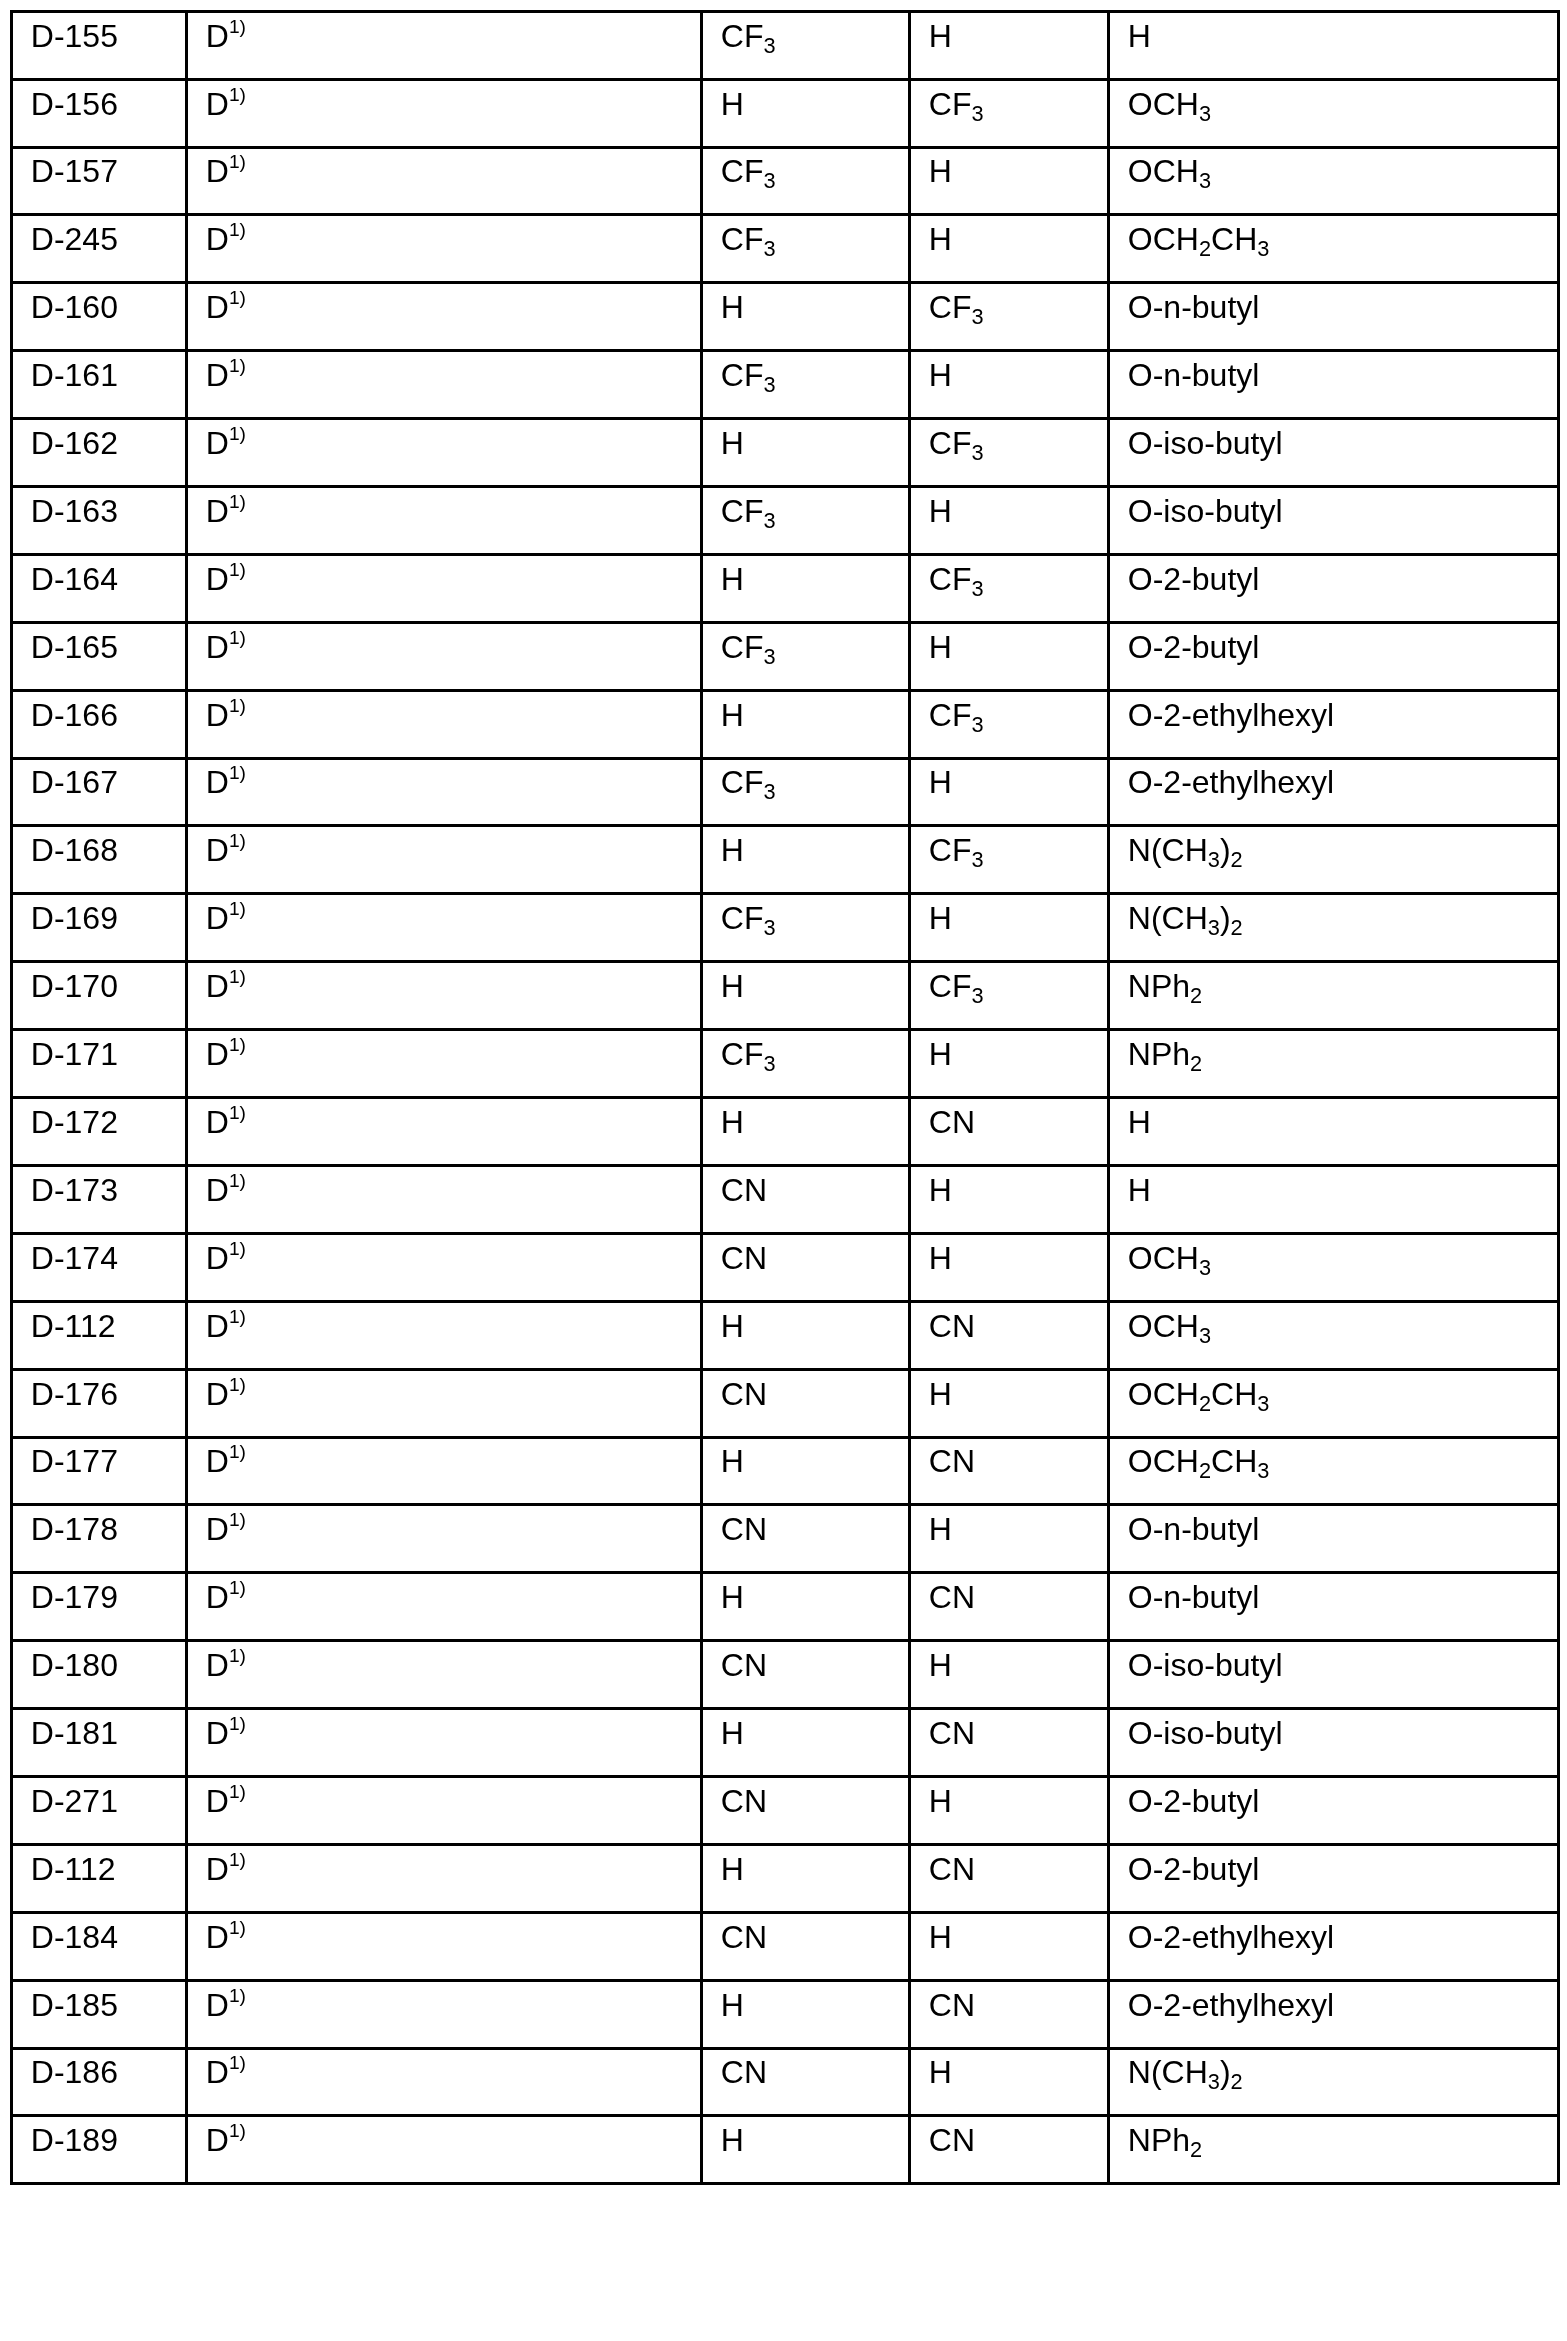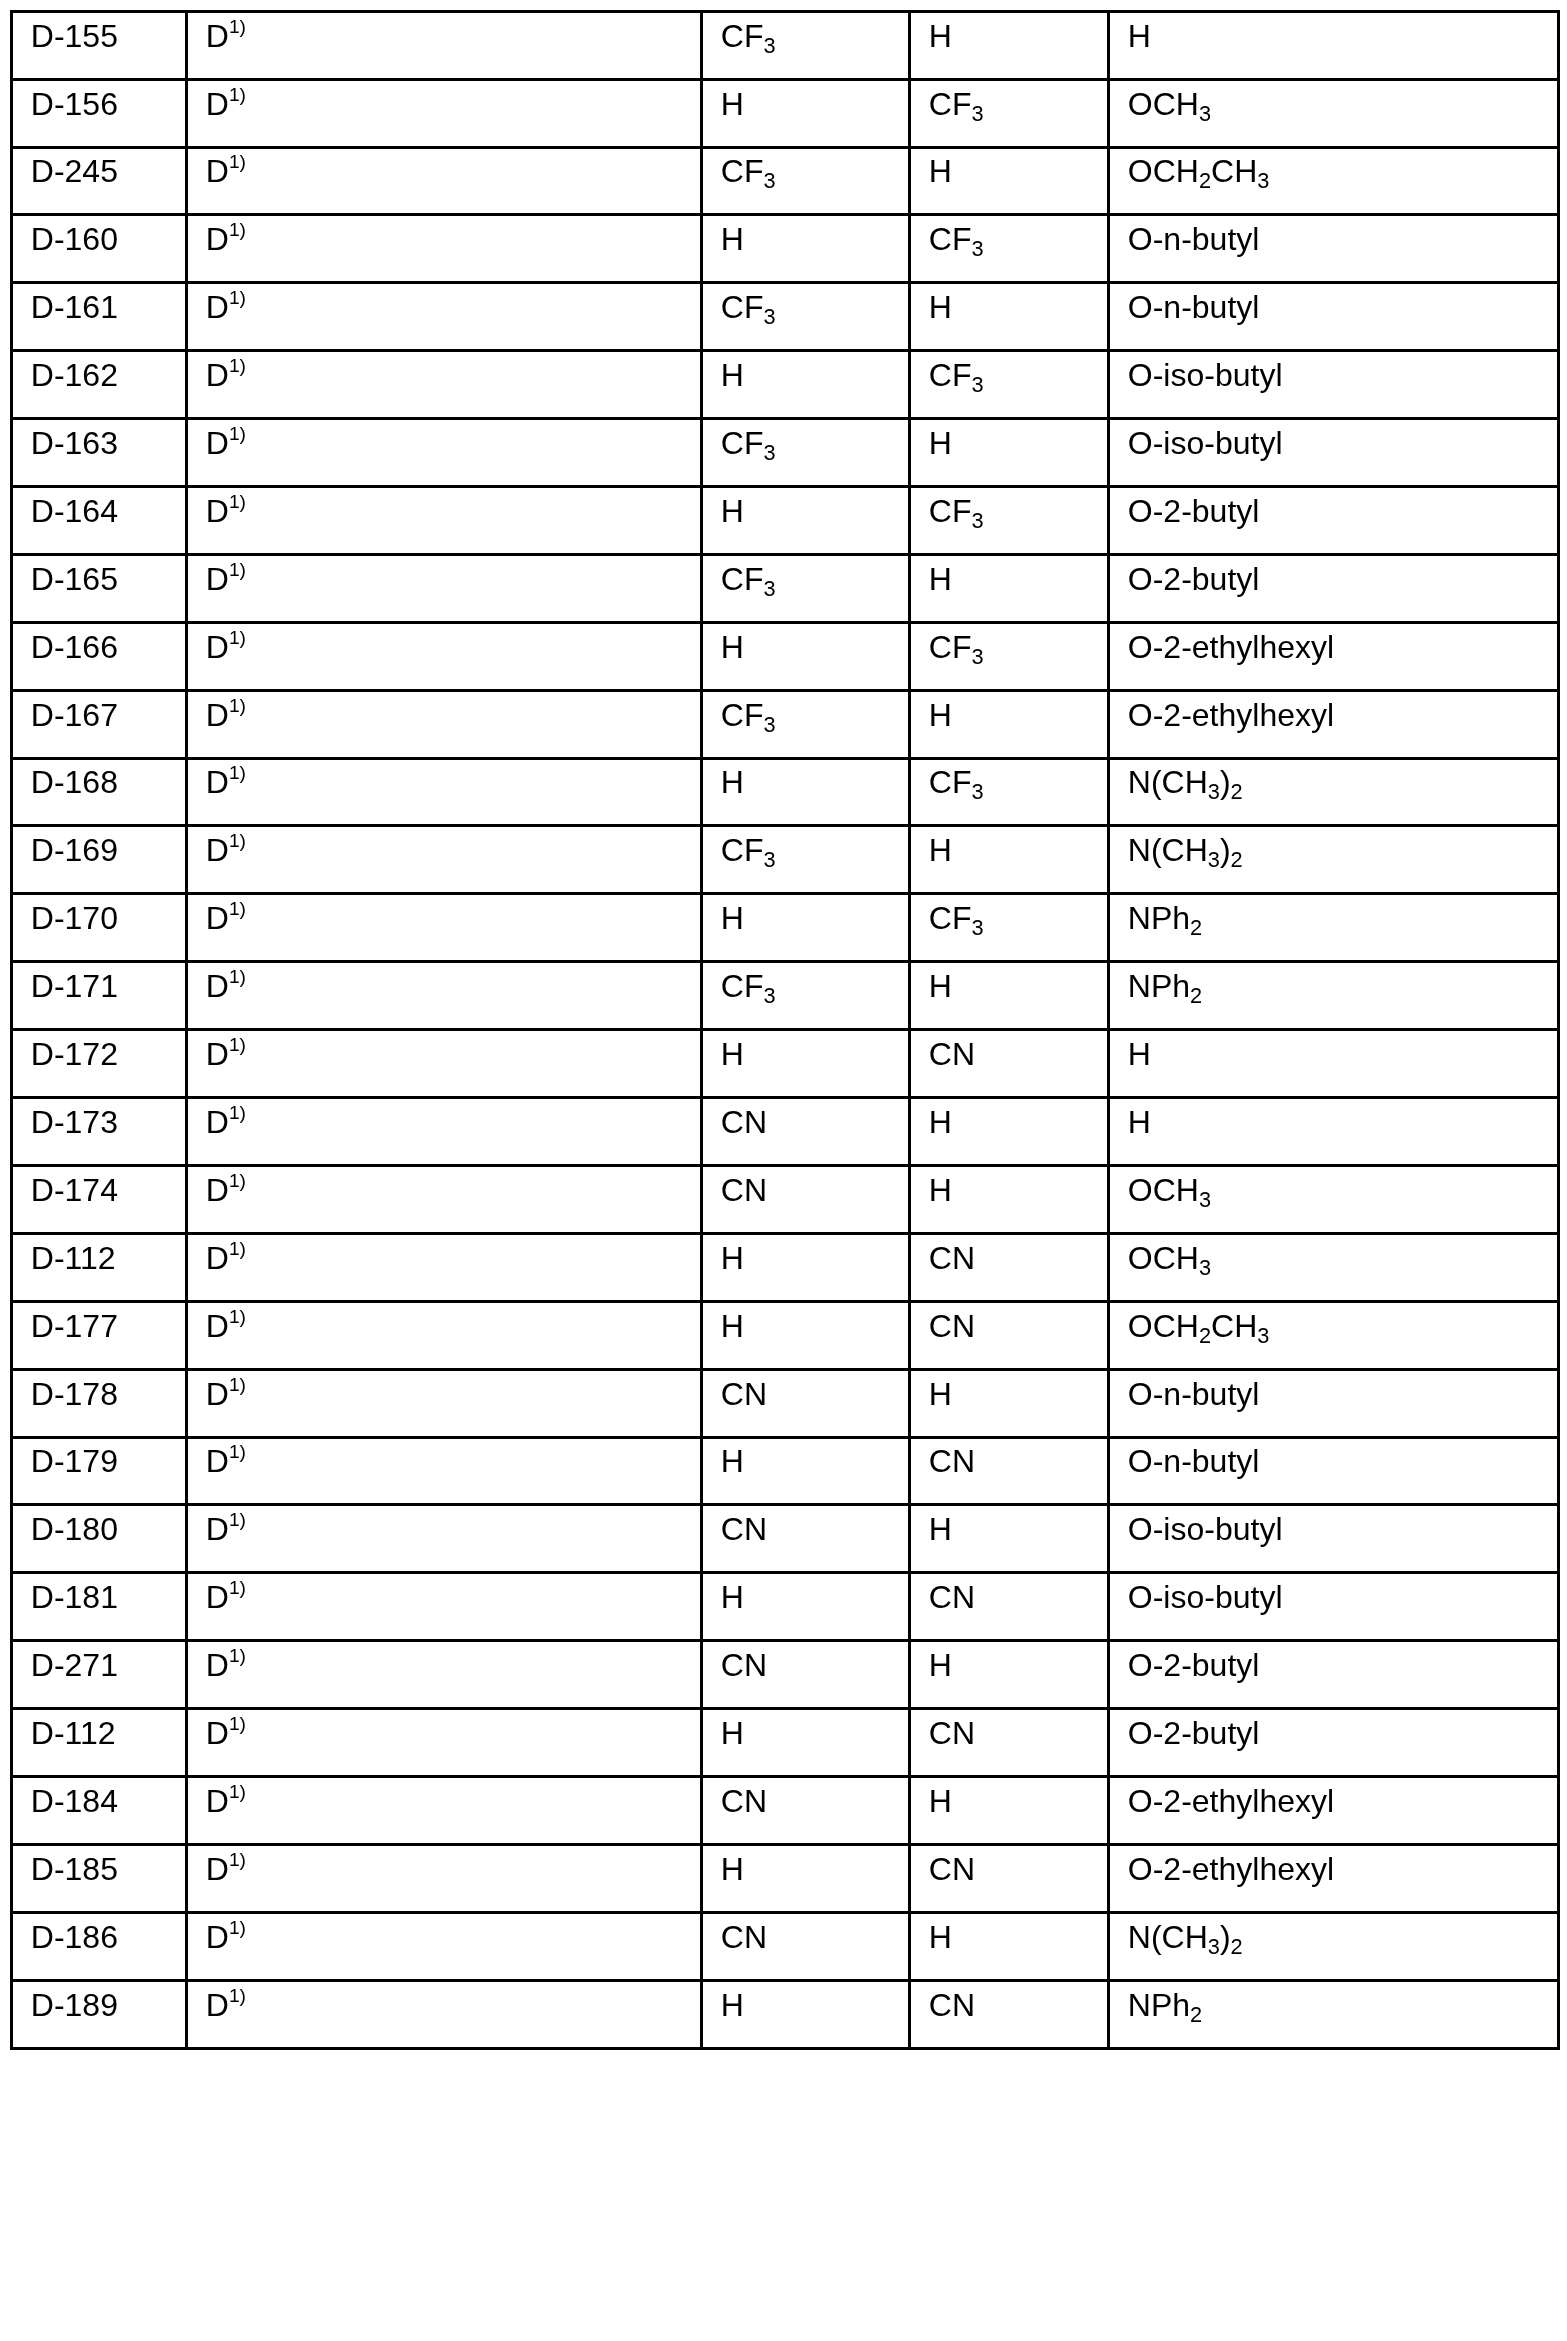--- a/index.html
+++ b/index.html
@@ -36,20 +36,27 @@
   </tr>
 
   <tr>
     <td><span>D-156</span></td>
     <td><span>D</span><sup>1)</sup></td>
     <td><span>H</span></td>
     <td><span>CF<sub>3</sub></span></td>
     <td><span>OCH<sub>3</sub></span></td>
   </tr>
 
+  <tr>
+    <td><span>D-157</span></td>
+    <td><span>D</span><sup>1)</sup></td>
+    <td><span>CF<sub>3</sub></span></td>
+    <td><span>H</span></td>
+    <td><span>OCH<sub>3</sub></span></td>
+  </tr>
 
 
   <tr>
     <td><span>D-245</span></td>
     <td><span>D</span><sup>1)</sup></td>
     <td><span>CF<sub>3</sub></span></td>
     <td><span>H</span></td>
     <td><span>OCH<sub>2</sub>CH<sub>3</sub></span></td>
   </tr>
 
@@ -174,20 +181,27 @@
   </tr>
 
   <tr>
     <td><span>D-112</span></td>
     <td><span>D</span><sup>1)</sup></td>
     <td><span>H</span></td>
     <td><span>CN</span></td>
     <td><span>OCH<sub>3</sub></span></td>
   </tr>
 
+  <tr>
+    <td><span>D-176</span></td>
+    <td><span>D</span><sup>1)</sup></td>
+    <td><span>CN</span></td>
+    <td><span>H</span></td>
+    <td><span>OCH<sub>2</sub>CH<sub>3</sub></span></td>
+  </tr>
 
   <tr>
     <td><span>D-177</span></td>
     <td><span>D</span><sup>1)</sup></td>
     <td><span>H</span></td>
     <td><span>CN</span></td>
     <td><span>OCH<sub>2</sub>CH<sub>3</sub></span></td>
   </tr>
 
   <tr>

